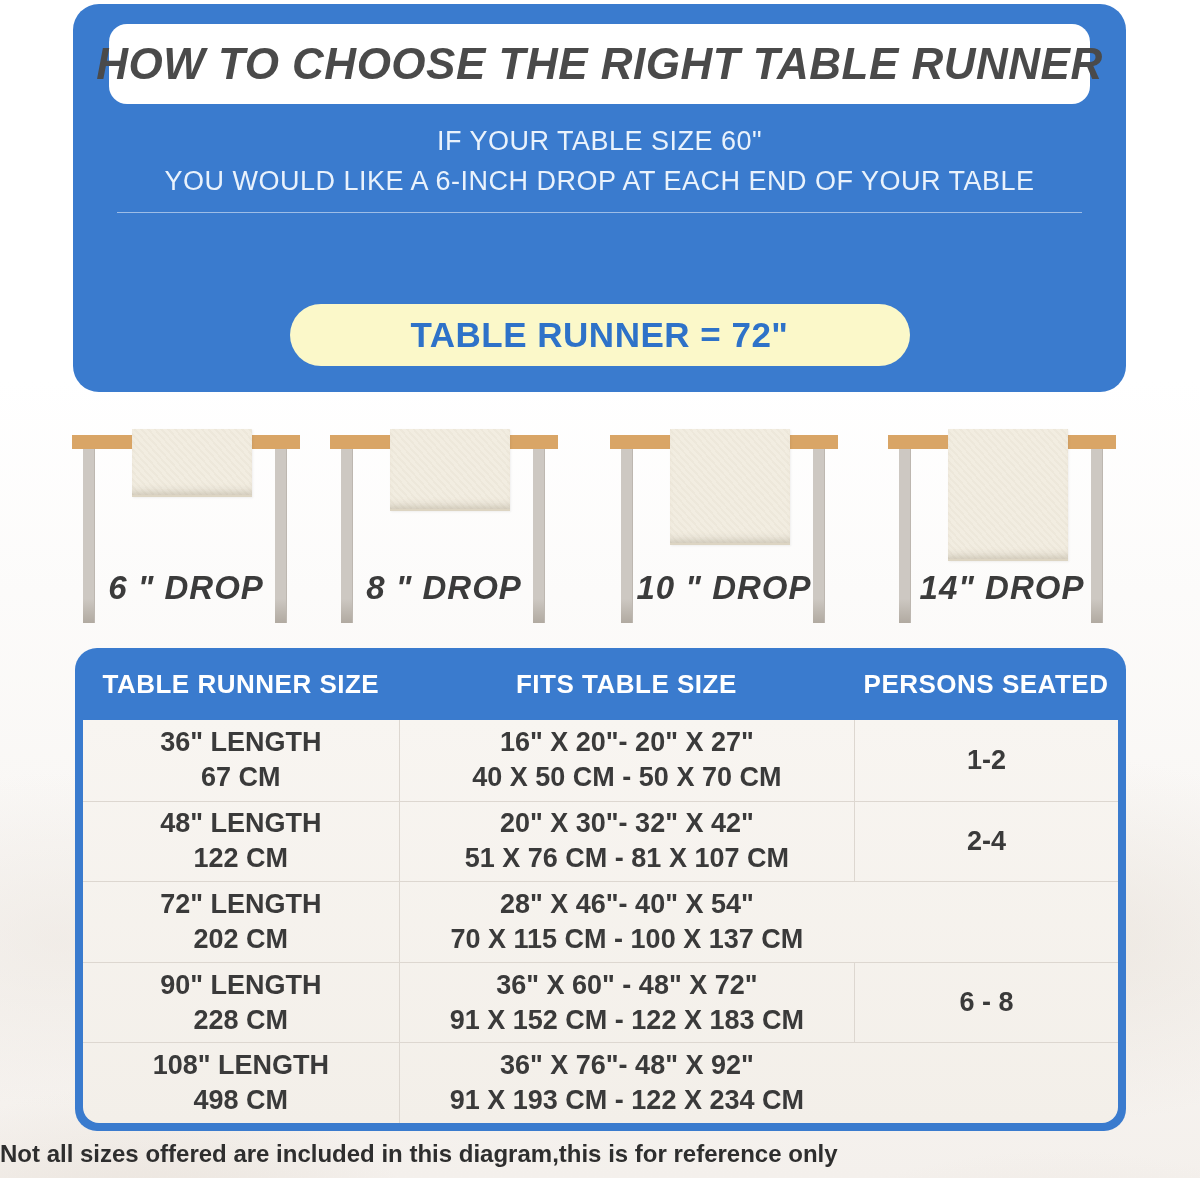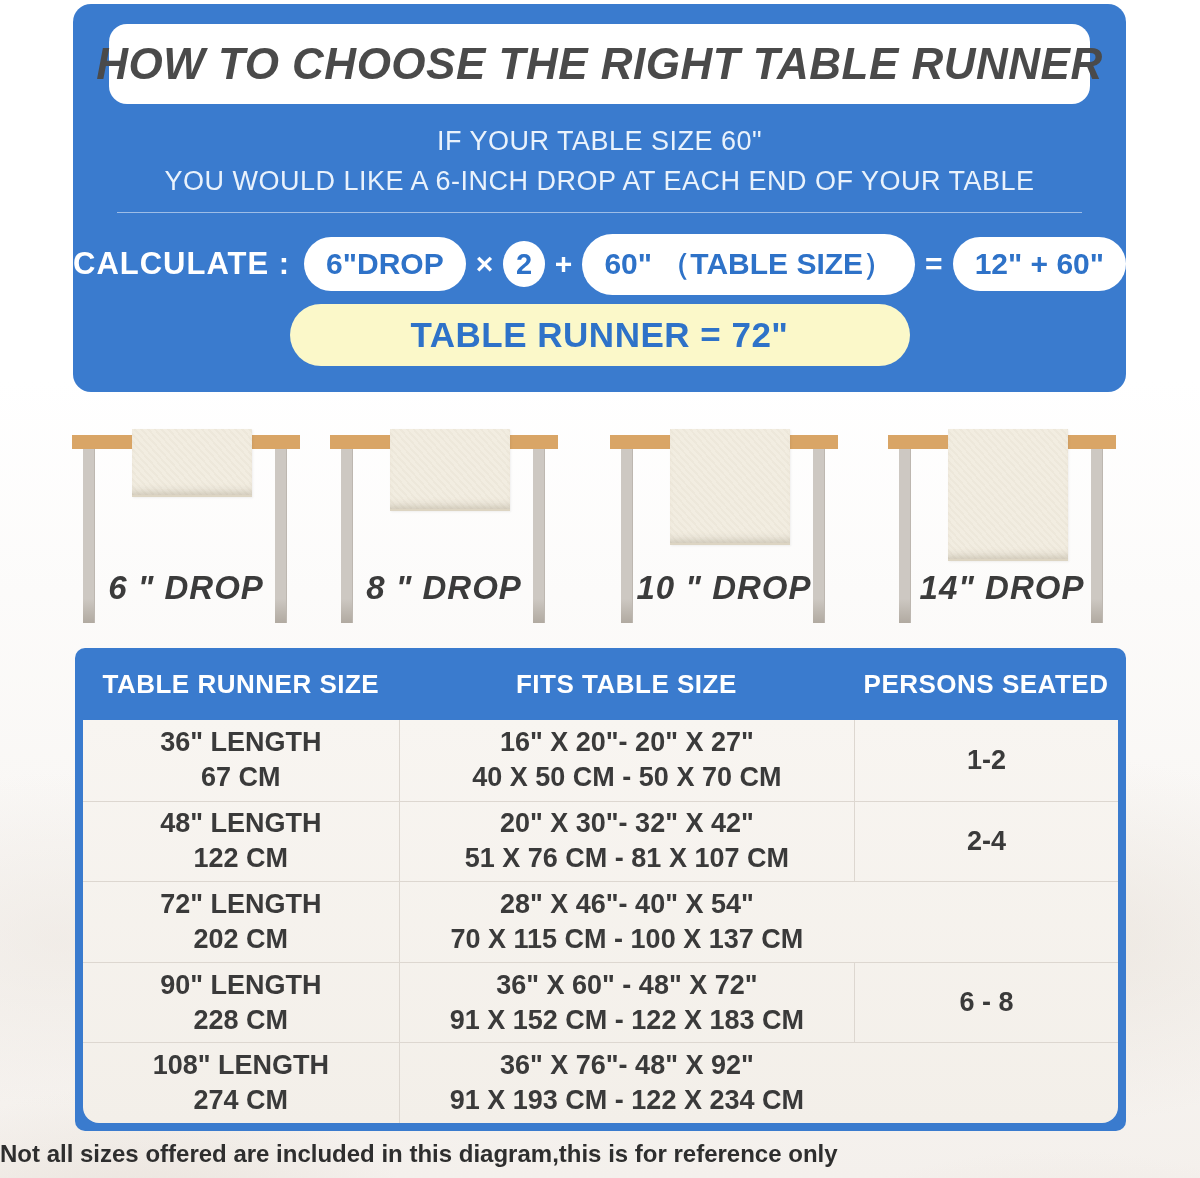--- a/index.html
+++ b/index.html
@@ -16,21 +16,21 @@
       radial-gradient(520px 300px at 1060px 980px, rgba(219,208,196,.5), transparent 70%),
       radial-gradient(640px 340px at 610px 1120px, rgba(224,214,203,.45), transparent 70%),
       radial-gradient(420px 260px at 1080px 560px, rgba(229,222,213,.55), transparent 70%),
       radial-gradient(380px 240px at 60px 560px, rgba(234,228,221,.5), transparent 70%),
       linear-gradient(#ffffff, #f4f0ec);
   }
 
   
   .hero{
     position:absolute;left:73px;top:4px;width:1053px;height:388px;
-    background:#3a7bce;border-radius:18px;
+    background:#3a7bce;border-radius:26px;
   }
   .title-banner{
     position:absolute;left:36px;right:36px;top:20px;height:80px;
     background:#ffffff;border-radius:18px;
     display:flex;align-items:center;justify-content:center;
   }
   .title-banner .title{
     font-size:44px;font-weight:900;font-style:italic;color:#4a4a4a;
     letter-spacing:.5px;white-space:nowrap;
   }
@@ -101,21 +101,21 @@
   .t4 .runner{height:130px;}
   .drop-label{
     position:absolute;left:0;right:0;top:140px;text-align:center;
     font-size:33px;font-weight:800;font-style:italic;color:#3b3b3b;
     letter-spacing:1px;white-space:nowrap;
   }
 
   
   .chart{
     position:absolute;left:75px;top:648px;width:1051px;height:483px;
-    background:#3a7bce;border-radius:10px;
+    background:#3a7bce;border-radius:22px;
   }
   .chart-header{
     position:absolute;left:8px;right:8px;top:0;height:72px;
     display:grid;grid-template-columns:30.5% 44% 25.5%;
   }
   .chart-header .col-h{
     display:flex;align-items:center;justify-content:center;
     color:#ffffff;font-size:26px;font-weight:800;letter-spacing:.5px;
   }
   .chart-body{
@@ -147,30 +147,20 @@
 
 <div class="bg-photo"></div>
 
 <div class="hero">
   <div class="title-banner">
     <div class="title">HOW TO CHOOSE THE RIGHT TABLE RUNNER</div>
   </div>
   <div class="subtitle line1">IF YOUR TABLE SIZE 60"</div>
   <div class="subtitle line2">YOU WOULD LIKE A 6-INCH DROP AT EACH END OF YOUR TABLE</div>
   <div class="hero-divider"></div>
-  <div class="calc-row">
-    <span class="calc-label">CALCULATE :</span>
-    <span class="pill">6"DROP</span>
-    <span class="op">×</span>
-    <span class="circle">2</span>
-    <span class="op">+</span>
-    <span class="pill">60" （TABLE SIZE）</span>
-    <span class="op">=</span>
-    <span class="pill">12" + 60"</span>
-  </div>
   <div class="result-pill">TABLE RUNNER = 72"</div>
 </div>
 
 <div class="drops">
 
   <div class="table-illus t1">
     <div class="tabletop"></div>
     <div class="leg left"></div>
     <div class="leg right"></div>
     <div class="runner"></div>
@@ -260,21 +250,21 @@
         <span>91 X 152 CM - 122 X 183 CM</span>
       </div>
       <div class="cell">
         <span>6 - 8</span>
       </div>
     </div>
 
     <div class="chart-row">
       <div class="cell">
         <span>108" LENGTH</span>
-        <span>274 CM</span>
+        <span>498 CM</span>
       </div>
       <div class="cell">
         <span>36" X 76"- 48" X 92"</span>
         <span>91 X 193 CM - 122 X 234 CM</span>
       </div>
     </div>
 
   </div>
 </div>
 

